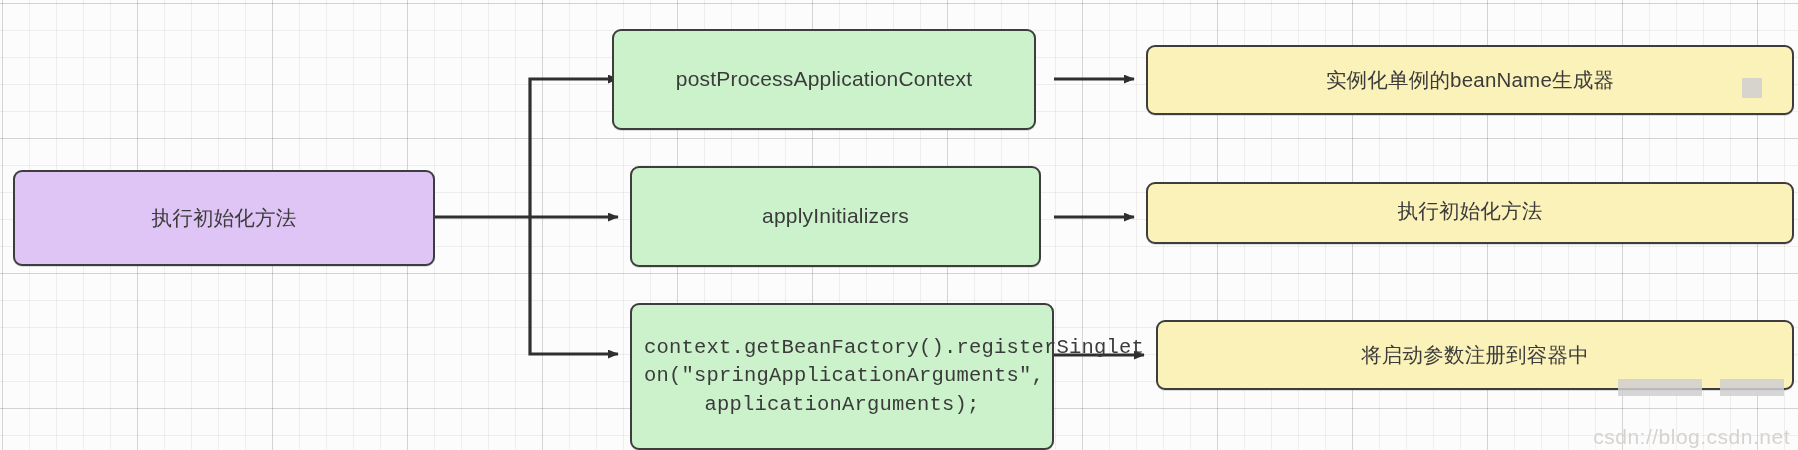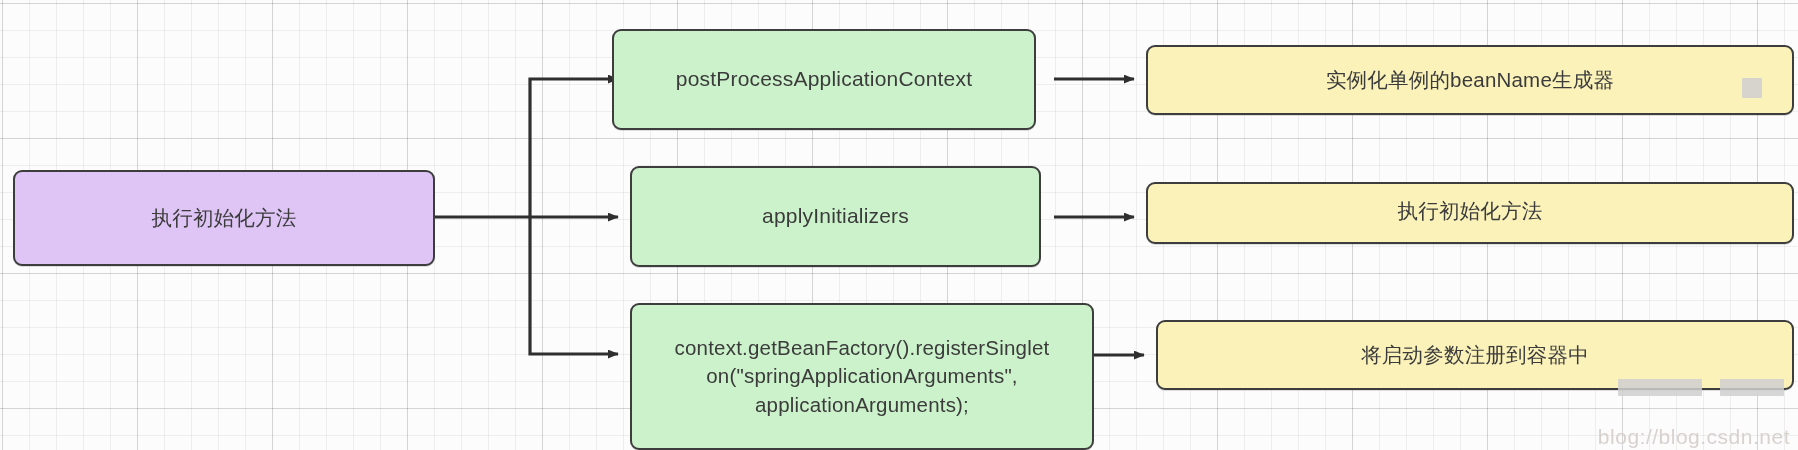--- a/index.html
+++ b/index.html
@@ -62,21 +62,21 @@
   .node-yellow {
     background: #fbf2ba;
   }
   .fs-cn { font-size: 20.5px; }
   .fs-code { font-size: 21px; }
   .fs-code-sm { font-size: 20.5px; }
 
   #n-prepare   { left: 13px;   top: 170px; width: 422px; height: 96px; }
   #n-post      { left: 612px;  top: 29px;  width: 424px; height: 101px; }
   #n-apply     { left: 630px;  top: 166px; width: 411px; height: 101px; }
-  #n-register  { left: 630px;  top: 303px; width: 464px; height: 147px; }
+  #n-register  { left: 630px;  top: 303px; width: 424px; height: 147px; font-family: Liberation Mono, monospace; }
   #n-beanname  { left: 1146px; top: 45px;  width: 648px; height: 70px; }
   #n-init      { left: 1146px; top: 182px; width: 648px; height: 62px; font-family: Liberation Mono, monospace; }
   #n-args      { left: 1156px; top: 320px; width: 638px; height: 70px; }
 
   .watermark {
     position: absolute;
     right: 8px;
     bottom: 1px;
     font-size: 21px;
     color: #d8d2cf;
@@ -147,17 +147,17 @@
 
   <div class="node node-yellow" id="n-init">
     <span class="label fs-cn">执行初始化方法</span>
   </div>
 
   <div class="node node-yellow" id="n-args">
     <span class="label fs-cn">将启动参数注册到容器中</span>
   </div>
 
   <div class="wm-block" id="wm-blk-1"></div>
-  <div class="watermark">blog://blog.csdn.net</div>
+  <div class="watermark">csdn://blog.csdn.net</div>
   <div class="wm-block" id="wm-blk-2"></div>
   <div class="wm-block" id="wm-blk-3"></div>
 
 </div>
 
 </body></html>

